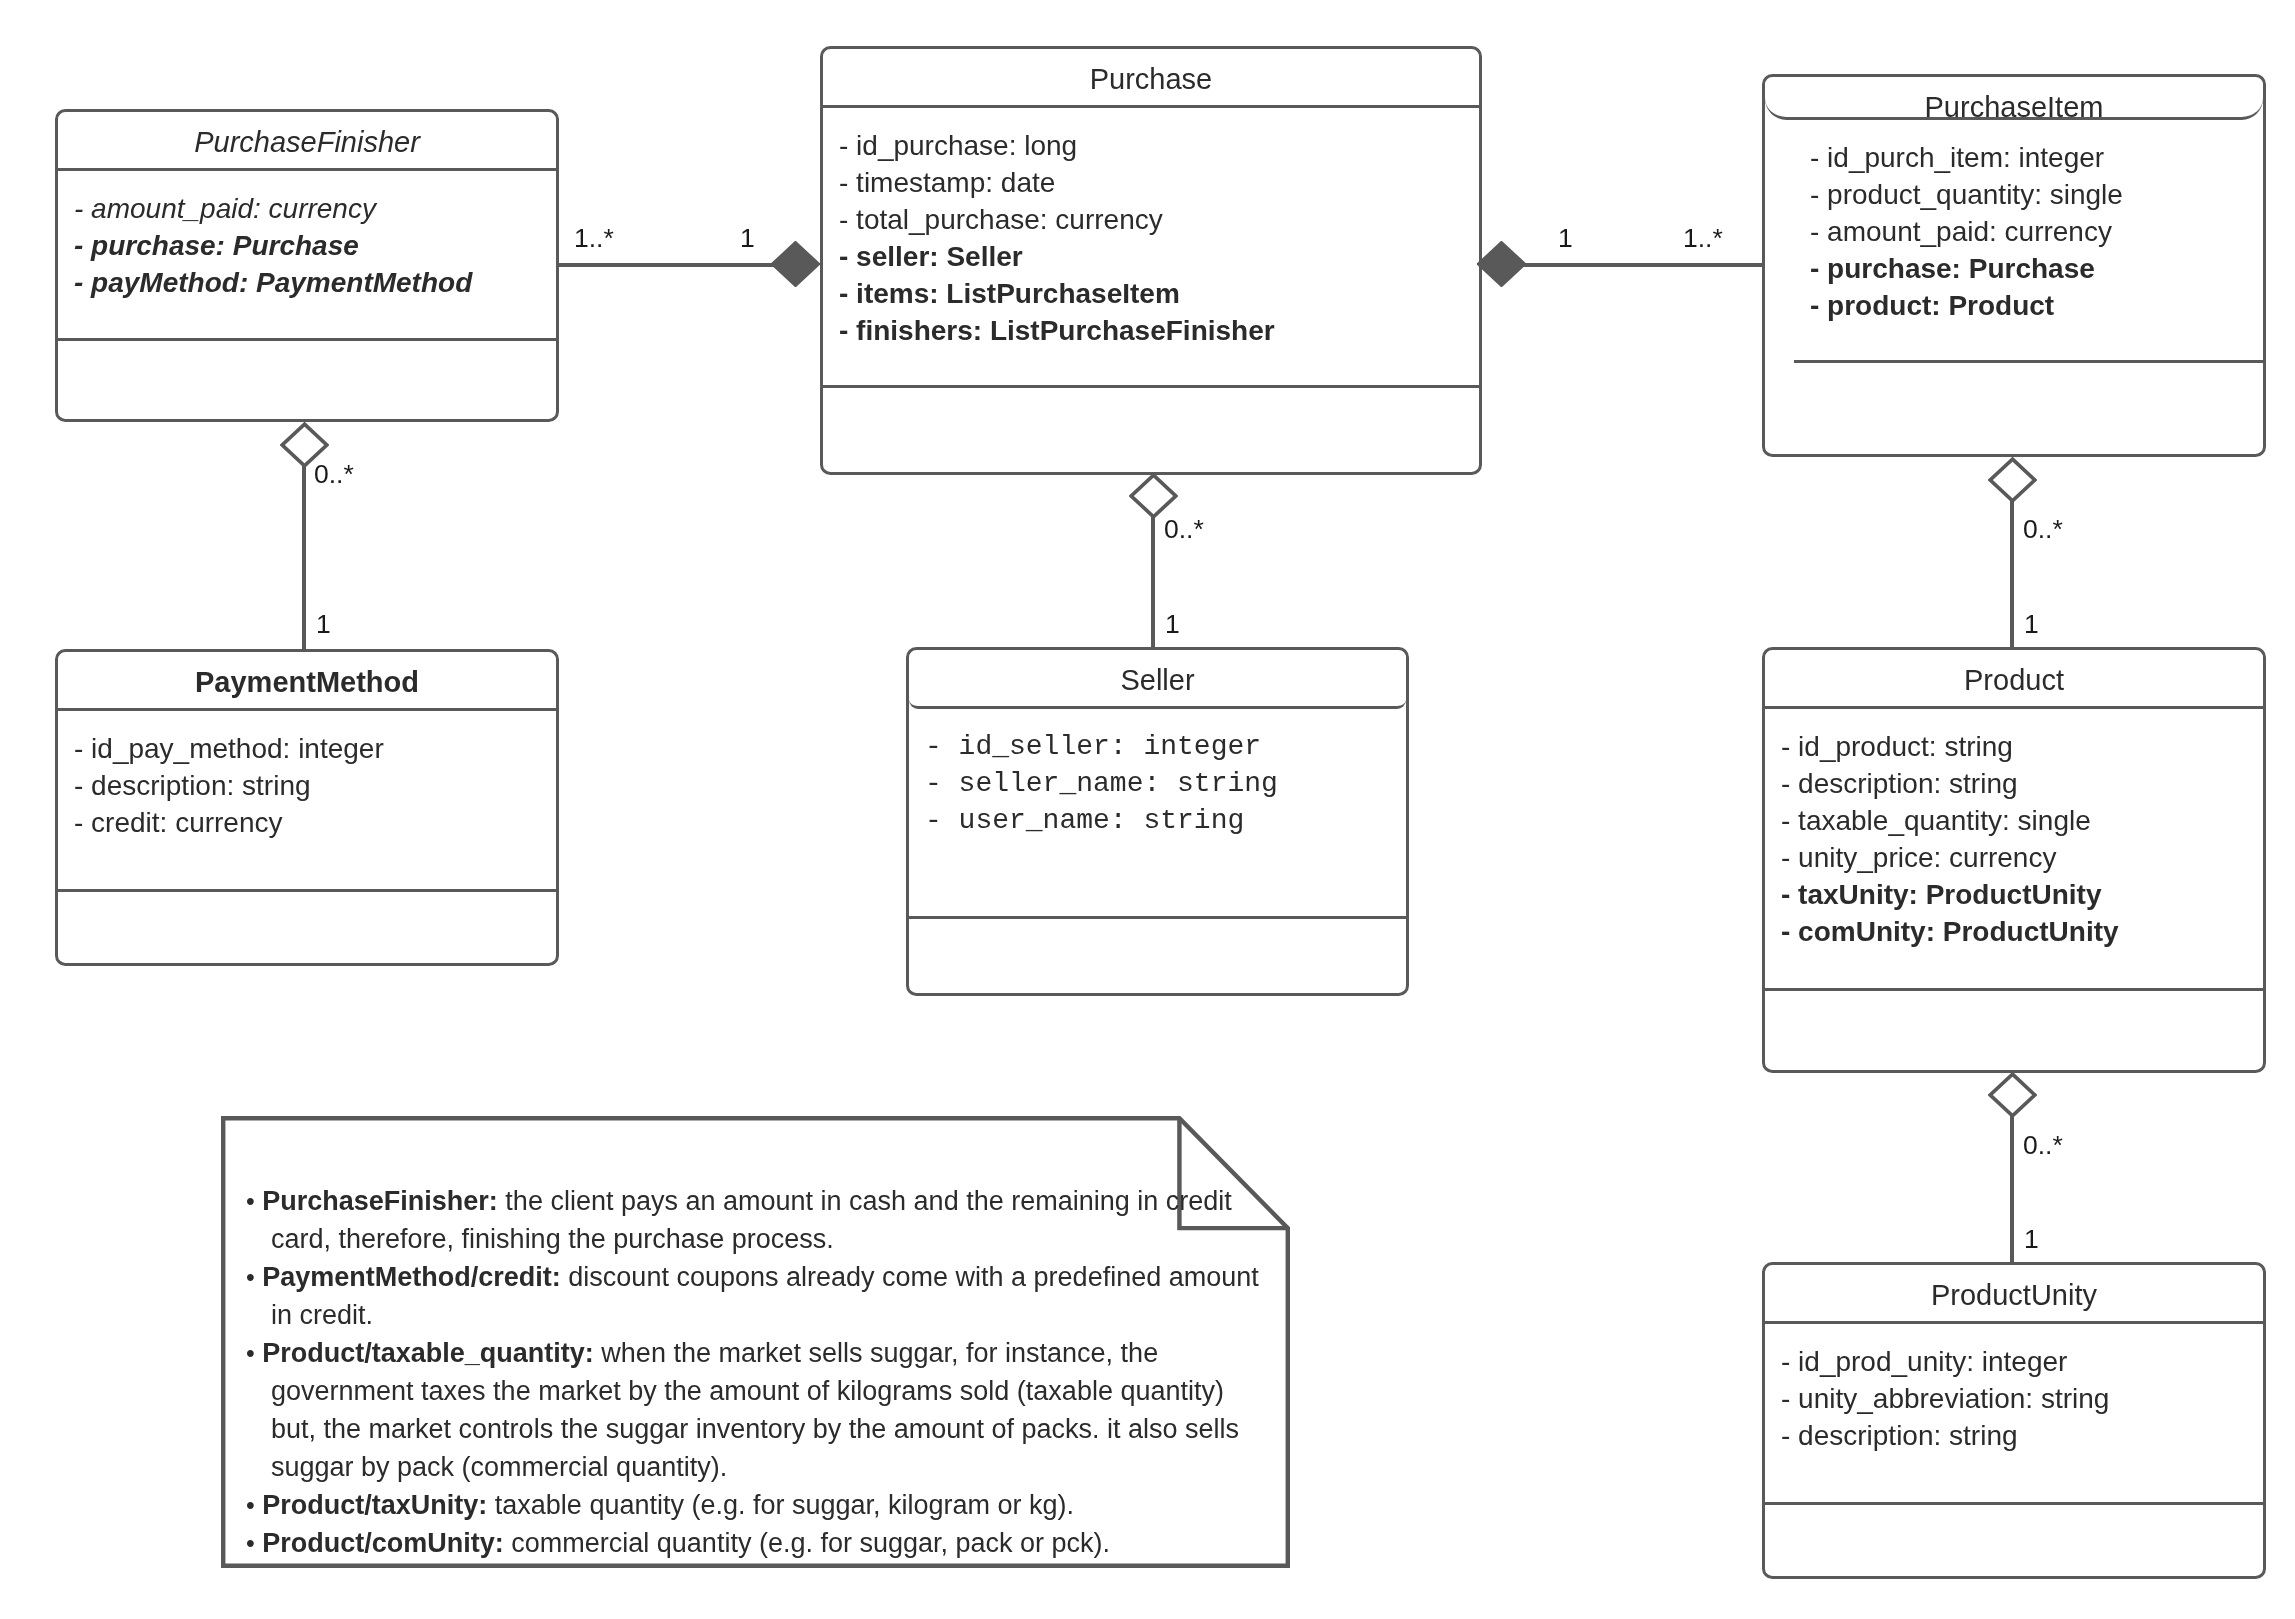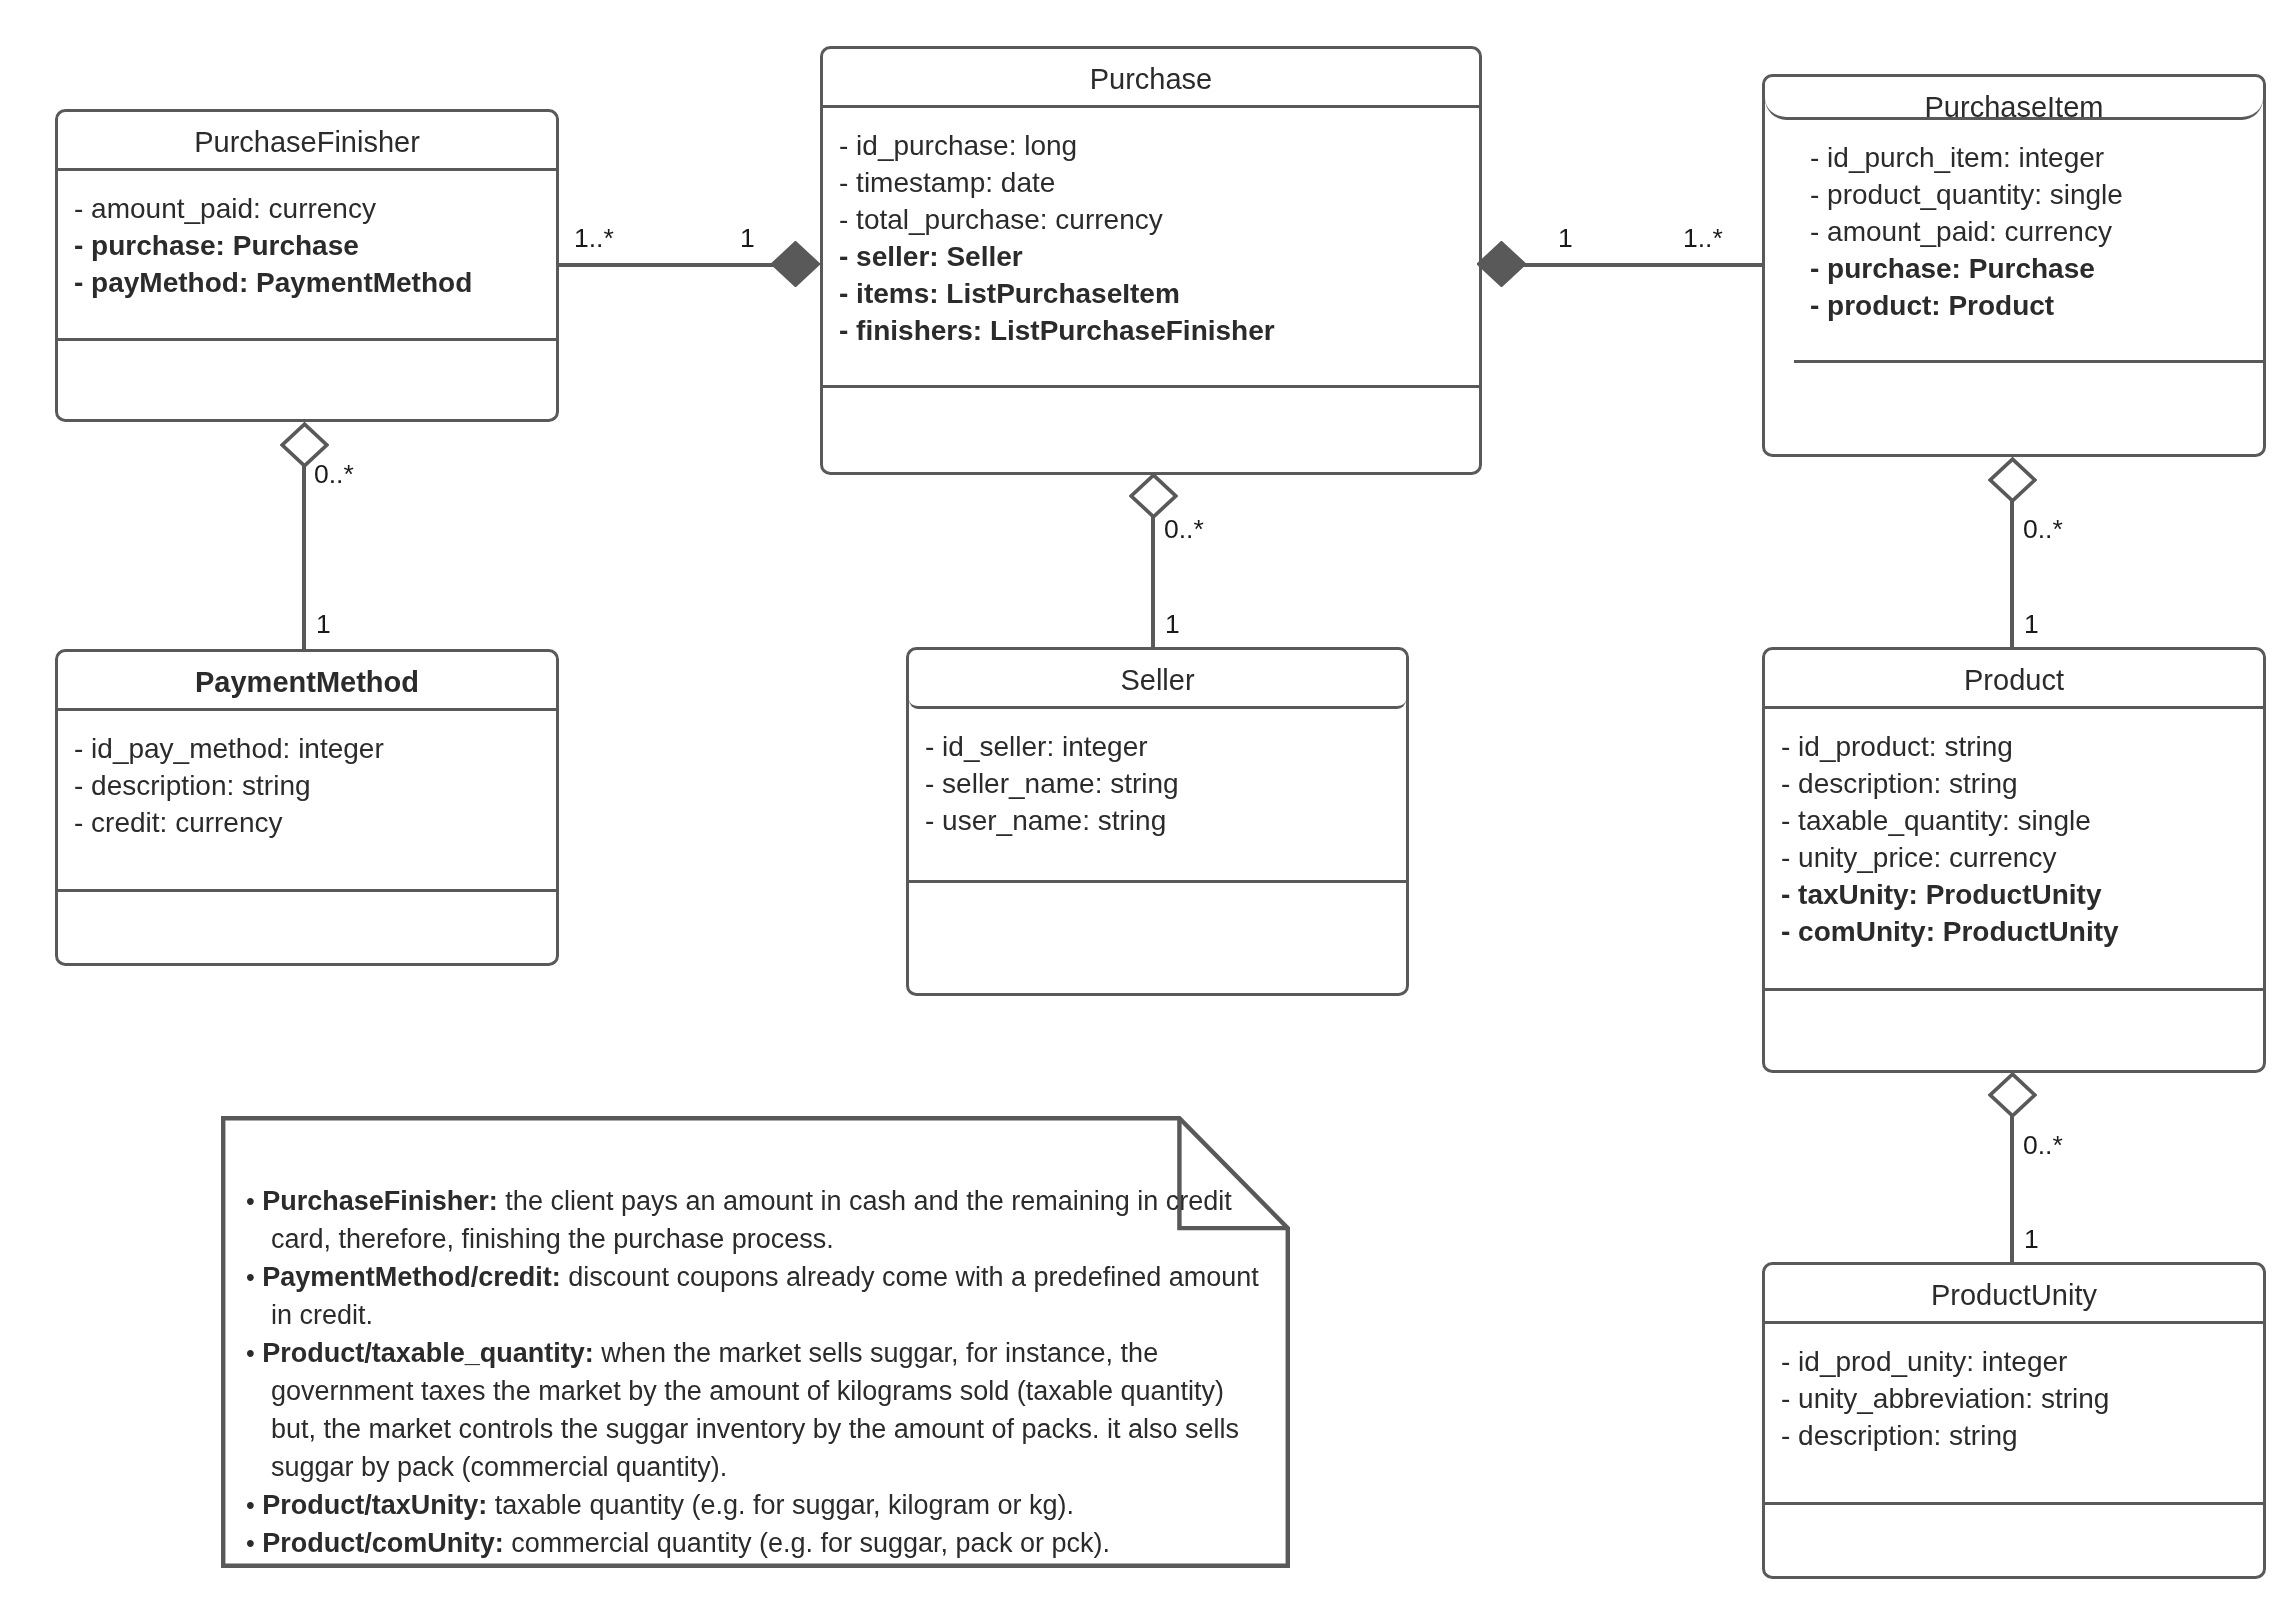--- a/index.html
+++ b/index.html
@@ -160,21 +160,21 @@
 
   <div class="conn-line conn-v" style="left:2010px; top:1115px; height:155px;"></div>
   <div class="diamond" style="left:1988px; top:1072px; width:49px; height:46px;">
     <svg width="49" height="46" viewBox="0 0 66 62">
       <polygon points="33,3 63,31 33,59 3,31" fill="#ffffff" stroke="#595959" stroke-width="5"></polygon>
     </svg>
   </div>
   <div class="mult" style="left:2023px; top:1132px;">0..*</div>
   <div class="mult" style="left:2024px; top:1226px;">1</div>
 
-  <div class="uml-class" style="left:55px; top:109px; width:504px; height:313px;">
+  <div class="uml-class" style="left:55px; top:109px; width:504px; height:313px;font-style:italic;">
     <div class="uml-title" style="height:59px;">PurchaseFinisher</div>
     <div class="uml-attrs" style="height:170px;">
       <div class="attr">- amount_paid: currency</div>
       <div class="attr bold">- purchase: Purchase</div>
       <div class="attr bold">- payMethod: PaymentMethod</div>
     </div>
     <div class="uml-ops" style="height:77px;"></div>
   </div>
 
   <div class="uml-class" style="left:820px; top:46px; width:662px; height:429px;">
@@ -207,21 +207,21 @@
     <div class="uml-attrs" style="height:181px;">
       <div class="attr">- id_pay_method: integer</div>
       <div class="attr">- description: string</div>
       <div class="attr">- credit: currency</div>
     </div>
     <div class="uml-ops" style="height:77px;"></div>
   </div>
 
   <div class="uml-class" style="left:906px; top:647px; width:503px; height:349px;">
     <div class="uml-title" style="height:59px;border-radius:9px;">Seller</div>
-    <div class="uml-attrs" style="height:174px;">
+    <div class="uml-attrs" style="height:210px;font-family:Liberation Mono, monospace;">
       <div class="attr">- id_seller: integer</div>
       <div class="attr">- seller_name: string</div>
       <div class="attr">- user_name: string</div>
     </div>
     <div class="uml-ops" style="height:77px;"></div>
   </div>
 
   <div class="uml-class" style="left:1762px; top:647px; width:504px; height:426px;">
     <div class="uml-title" style="height:59px;">Product</div>
     <div class="uml-attrs" style="height:282px;">

